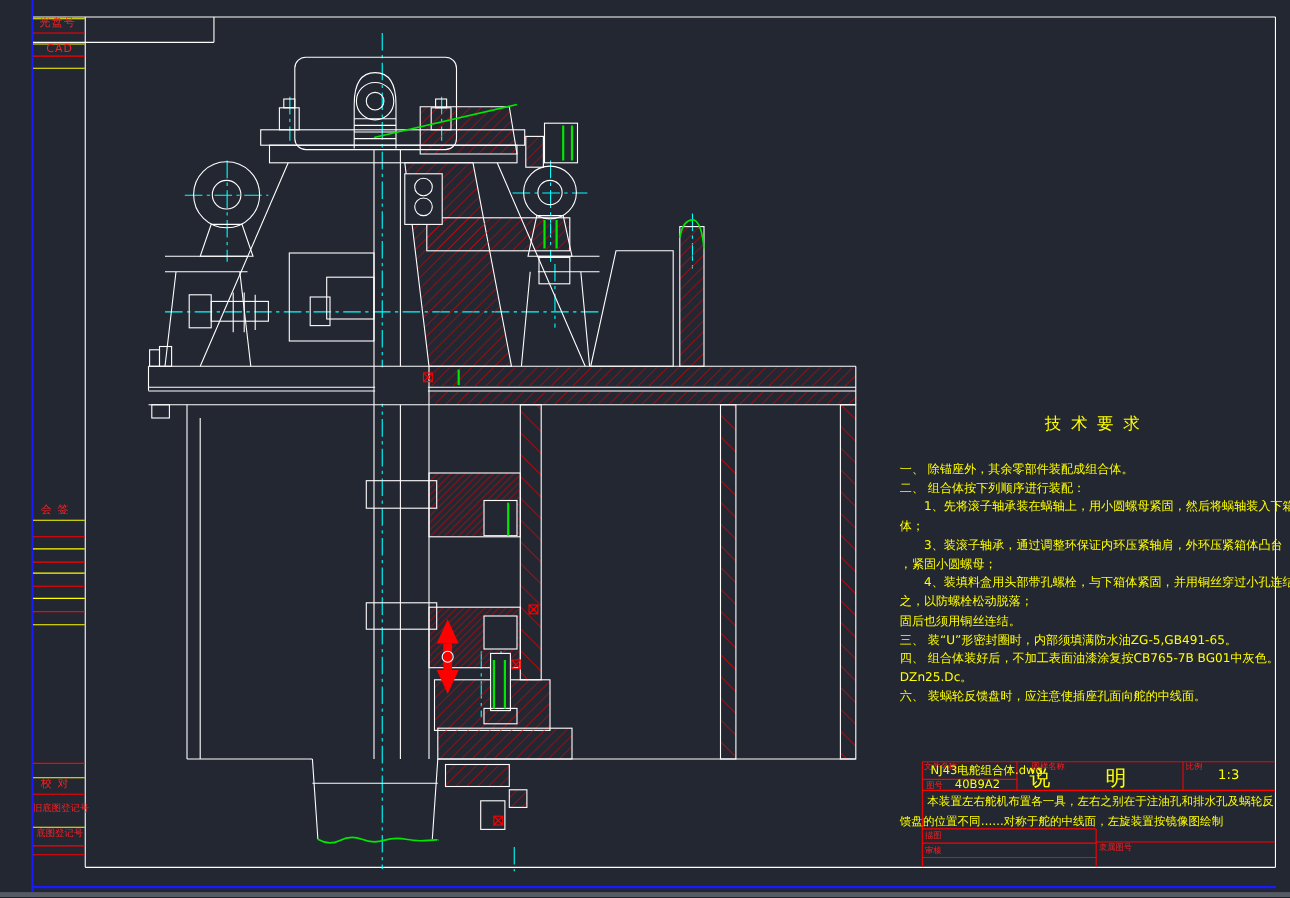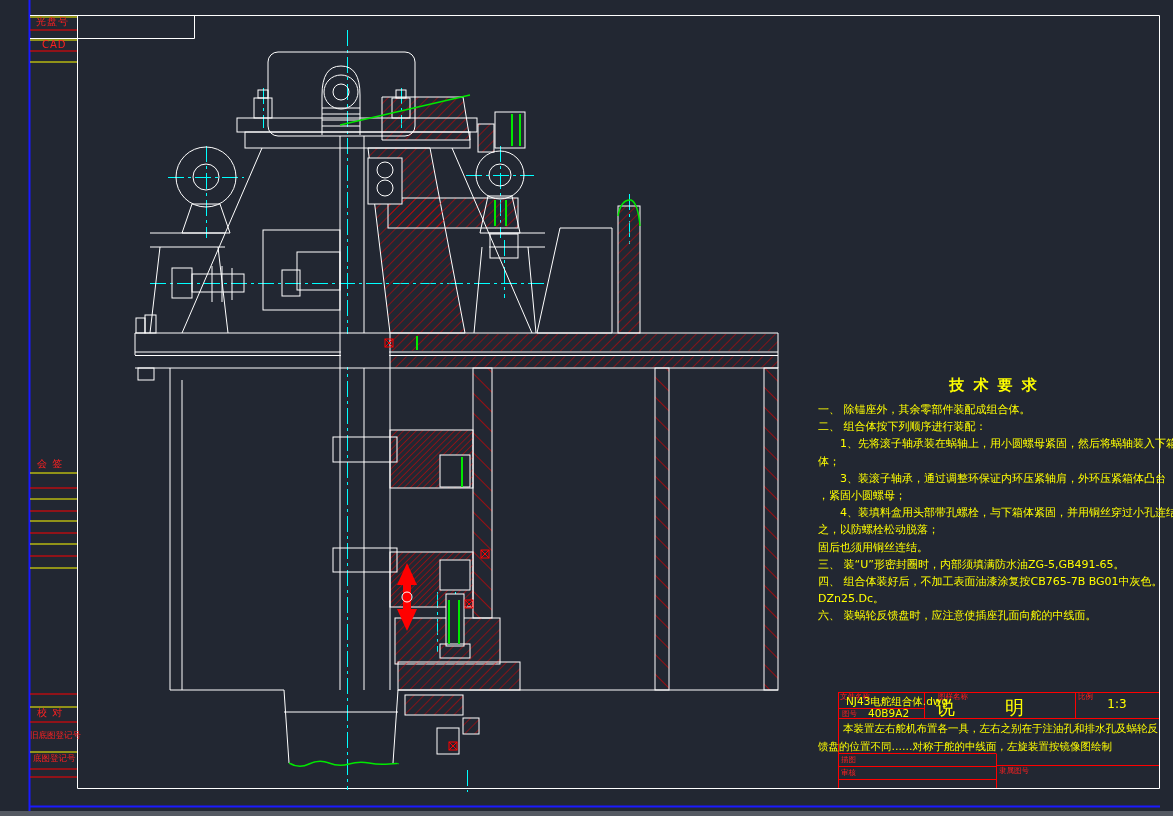--- a/index.html
+++ b/index.html
@@ -7,21 +7,21 @@
           font-family:"DejaVu Sans","Liberation Sans",sans-serif;}
   svg{position:absolute;left:0;top:0;}
   .txt{position:absolute;white-space:pre;line-height:1;}
   .red{color:#ff2020;}
   .lbl{font-size:10px;letter-spacing:1px;}
   .tiny{font-size:8.5px;letter-spacing:0;}
   .tb-lbl{font-size:7.5px;color:#ff2020;letter-spacing:0;}
   .tb-val{color:#ffff00;font-size:10.5px;}
   
   .tech{position:absolute;left:818px;top:376px;width:352px;color:#ffff00;}
-  .tech .tr-title{font-size:15px;text-align:center;letter-spacing:2px;margin-bottom:6px;font-weight:bold;}
+  .tech .tr-title{font-size:15px;text-align:center;letter-spacing:2px;margin-bottom:23px;}
   .tech .tr-line{font-size:11px;line-height:17.2px;white-space:pre;}
   .shuoming{position:absolute;left:936px;top:695px;font-size:19px;color:#ffff00;
             letter-spacing:50px;white-space:pre;}
   .scaleval{position:absolute;left:1075px;top:697px;width:84px;text-align:center;
             font-size:12px;color:#ffff00;}
   .note1{position:absolute;left:843px;top:722px;font-size:10.5px;color:#ffff00;white-space:nowrap;}
   .note2{position:absolute;left:818px;top:740px;font-size:10.5px;color:#ffff00;white-space:nowrap;}
 </style>
 </head>
 <body>

